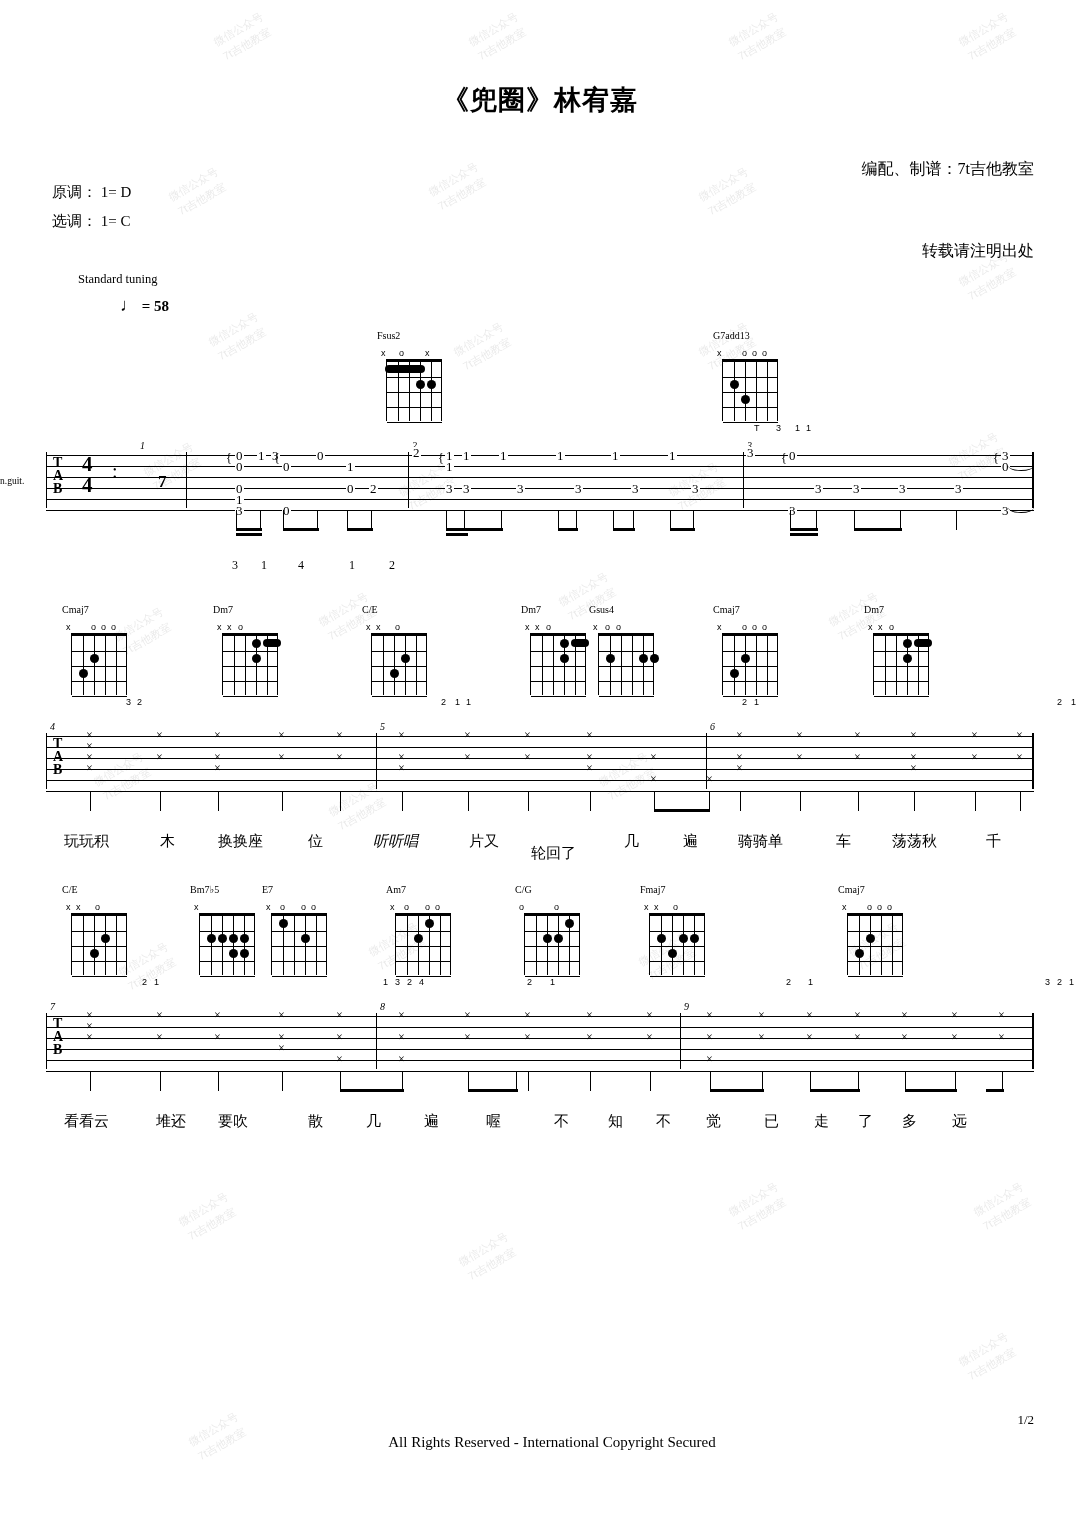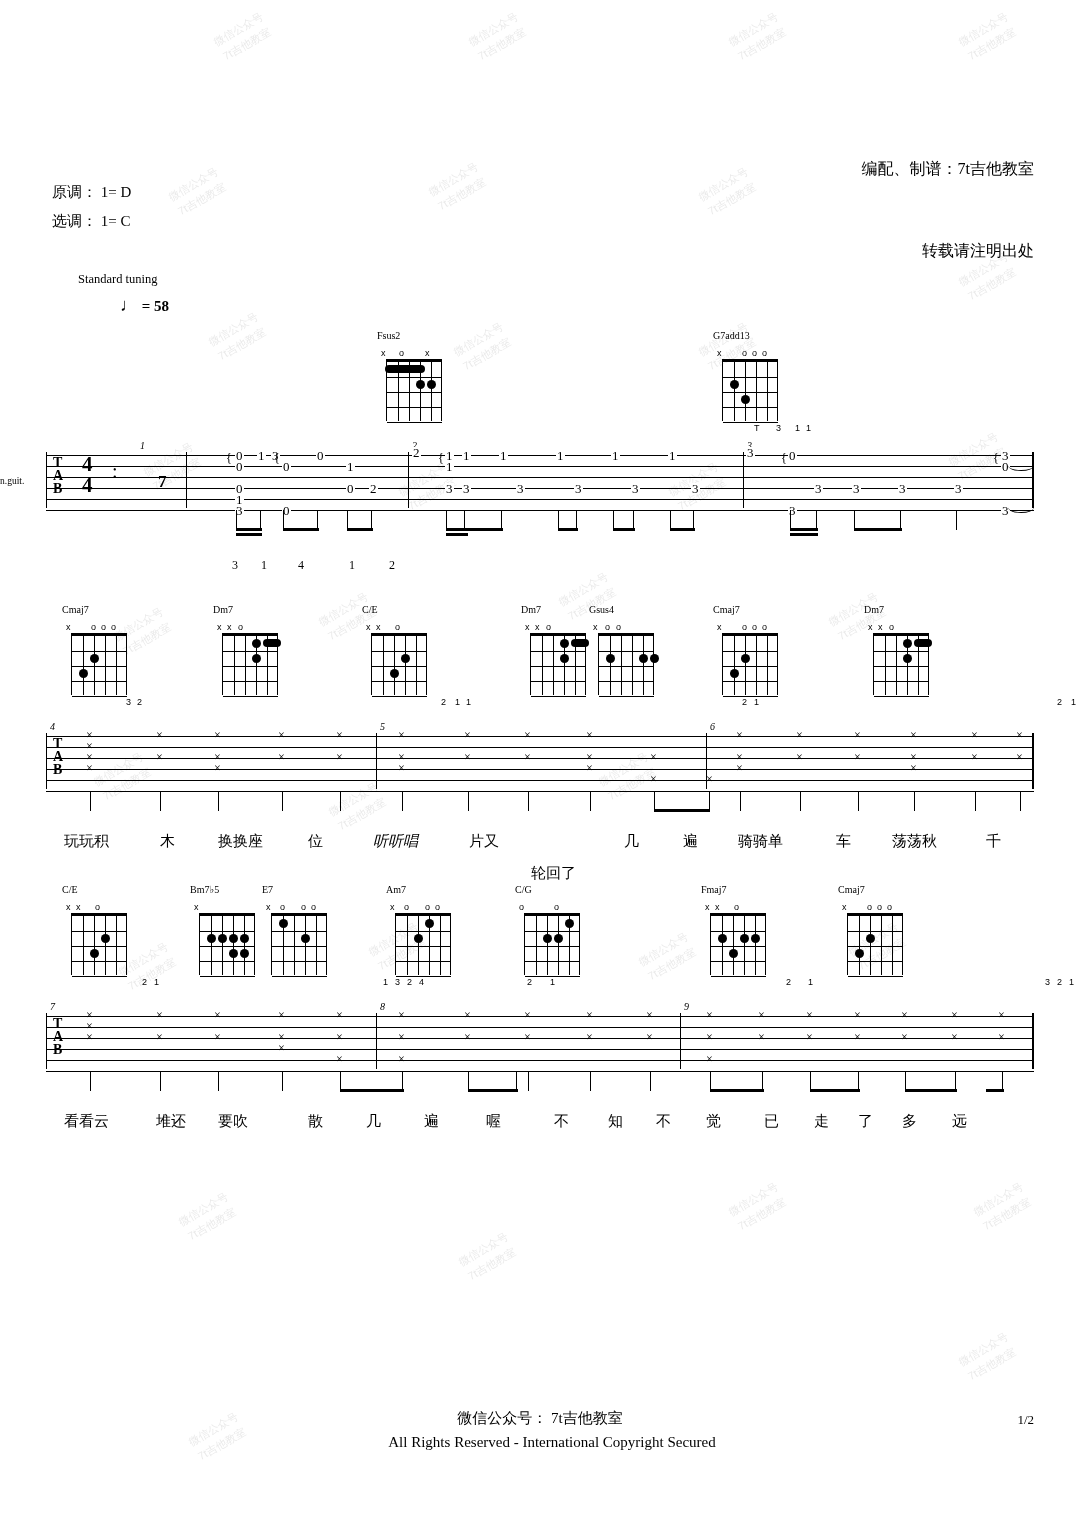--- a/index.html
+++ b/index.html
@@ -370,20 +370,21 @@
   <div class="wm" style="left:120px; top:950px;">微信公众号<br>7t吉他教室</div>
   <div class="wm" style="left:370px; top:930px;">微信公众号<br>7t吉他教室</div>
   <div class="wm" style="left:640px; top:940px;">微信公众号<br>7t吉他教室</div>
   <div class="wm" style="left:180px; top:1200px;">微信公众号<br>7t吉他教室</div>
   <div class="wm" style="left:460px; top:1240px;">微信公众号<br>7t吉他教室</div>
   <div class="wm" style="left:730px; top:1190px;">微信公众号<br>7t吉他教室</div>
   <div class="wm" style="left:975px; top:1190px;">微信公众号<br>7t吉他教室</div>
   <div class="wm" style="left:190px; top:1420px;">微信公众号<br>7t吉他教室</div>
   <div class="wm" style="left:960px; top:1340px;">微信公众号<br>7t吉他教室</div>
 
+  <div class="title">《兜圈》林宥嘉</div>
   <div class="credit">编配、制谱：7t吉他教室</div>
   <div class="repost">转载请注明出处</div>
   <div class="keyline1">原调： 1= D</div>
   <div class="keyline2">选调： 1= C</div>
   <div class="tuning">Standard tuning</div>
   <div class="tempo">
     <span class="notehead">♩</span>
     <span>= 58</span>
   </div>
 
@@ -817,21 +818,21 @@
     </div>
   </div>
 
   <div>
     <div class="lyric" style="left:64px; top:832px;">玩玩积</div>
     <div class="lyric" style="left:160px; top:832px;">木</div>
     <div class="lyric" style="left:218px; top:832px;">换换座</div>
     <div class="lyric" style="left:308px; top:832px;">位</div>
     <div class="lyric" style="left:373px; top:832px;font-style:italic;">听听唱</div>
     <div class="lyric" style="left:469px; top:832px;">片又</div>
-    <div class="lyric" style="left:531px; top:864px;">轮回了</div>
+    <div class="lyric" style="left:531px; top:844px;">轮回了</div>
     <div class="lyric" style="left:624px; top:832px;">几</div>
     <div class="lyric" style="left:683px; top:832px;">遍</div>
     <div class="lyric" style="left:738px; top:832px;">骑骑单</div>
     <div class="lyric" style="left:836px; top:832px;">车</div>
     <div class="lyric" style="left:892px; top:832px;">荡荡秋</div>
     <div class="lyric" style="left:986px; top:832px;">千</div>
   </div>
 
   <div class="chord" style="left:62px; top:884px;">
     <div class="cname">C/E</div>
@@ -963,21 +964,21 @@
       <div class="dot" style="left:29px; top:18px;"></div>
       <div class="dot" style="left:40px; top:3px;"></div>
     </div>
     <div class="fingers">
         <span style="position:absolute;left:530px;margin-top:1px;">3</span>
         <span style="position:absolute;left:542px;margin-top:1px;">2</span>
         <span style="position:absolute;left:554px;margin-top:1px;">1</span>
       </div>
   </div>
 
-  <div class="chord" style="left:701px; top:884px;">
+  <div class="chord" style="left:640px; top:884px;">
     <div class="cname">Fmaj7</div>
     <div class="marks">
       <span style="position:absolute;left:4px;">x</span>
         <span style="position:absolute;left:14px;">x</span>
         <span style="position:absolute;left:33px;">o</span>
     </div>
     <div class="grid nut">
       <div class="vl" style="left:11px;"></div>
         <div class="vl" style="left:22px;"></div>
         <div class="vl" style="left:33px;"></div>
@@ -1120,18 +1121,17 @@
     <div class="lyric" style="left:608px; top:1112px;">知</div>
     <div class="lyric" style="left:656px; top:1112px;">不</div>
     <div class="lyric" style="left:706px; top:1112px;">觉</div>
     <div class="lyric" style="left:764px; top:1112px;">已</div>
     <div class="lyric" style="left:814px; top:1112px;">走</div>
     <div class="lyric" style="left:858px; top:1112px;">了</div>
     <div class="lyric" style="left:902px; top:1112px;">多</div>
     <div class="lyric" style="left:952px; top:1112px;">远</div>
   </div>
 
-  <div class="footer1">微信公众号： 7t吉他教室</div>
   <div class="footer2">All Rights Reserved - International Copyright Secured</div>
   <div class="pageno">1/2</div>
 
 
 </div>
 
 </body></html>

